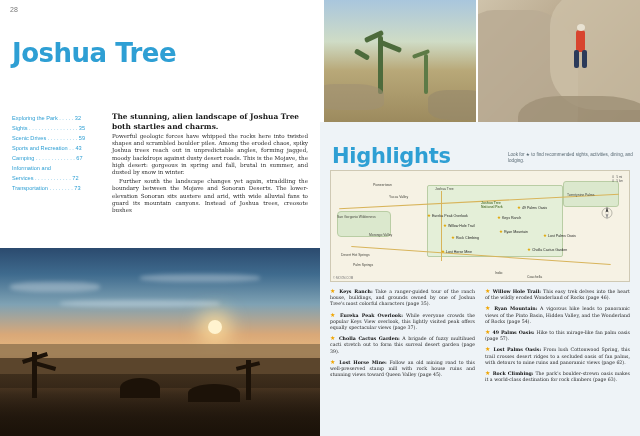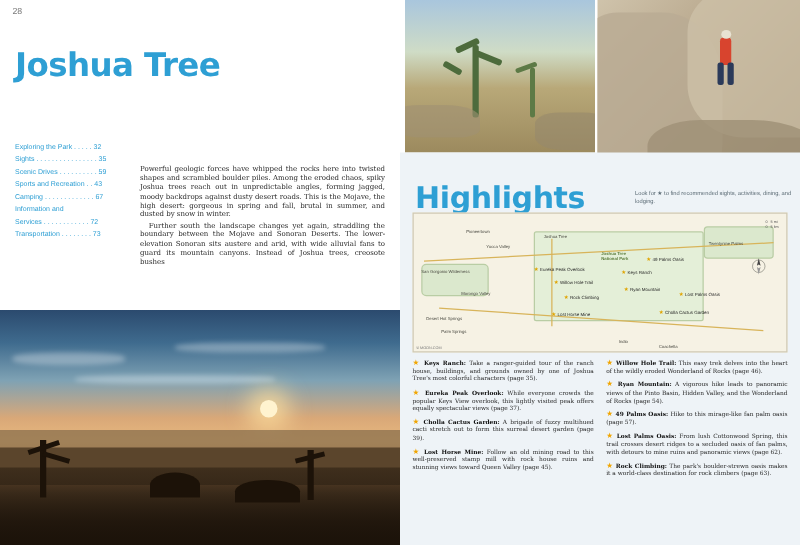--- a/index.html
+++ b/index.html
@@ -141,21 +141,21 @@
 
   .highlights-band {
     position: absolute; left: 320px; top: 122px;
     width: 320px; height: 314px;
     background: #eef3f7;
   }
   .highlights-title {
     position: absolute; left: 332px; top: 144px;
     font-family: "DejaVu Sans", sans-serif;
     font-weight: bold;
-    font-size: 24px;
+    font-size: 21px;
     color: #2e9fd4;
     letter-spacing: -0.3px;
   }
   .lookfor {
     position: absolute; left: 508px; top: 152px;
     width: 126px;
     font-size: 4.6px;
     line-height: 6px;
     color: #5a6a74;
   }
@@ -254,20 +254,21 @@
       <div class="row">Exploring the Park . . . . . 32</div>
       <div class="row">Sights . . . . . . . . . . . . . . . . 35</div>
       <div class="row">Scenic Drives . . . . . . . . . . 59</div>
       <div class="row">Sports and Recreation . . 43</div>
       <div class="row">Camping . . . . . . . . . . . . . 67</div>
       <div class="row">Information and</div>
       <div class="row">   Services . . . . . . . . . . . . 72</div>
       <div class="row">Transportation . . . . . . . . 73</div>
     </div>
 
+    <div class="lead">The stunning, alien landscape of Joshua Tree both startles and charms.</div>
 
     <div class="body-copy">
       <p>Powerful geologic forces have whipped the rocks here into twisted shapes and scrambled boulder piles. Among the eroded chaos, spiky Joshua trees reach out in unpredictable angles, forming jagged, moody backdrops against dusty desert roads. This is the Mojave, the high desert: gorgeous in spring and fall, brutal in summer, and dusted by snow in winter.</p>
       <p class="indent">Further south the landscape changes yet again, straddling the boundary between the Mojave and Sonoran Deserts. The lower-elevation Sonoran sits austere and arid, with wide alluvial fans to guard its mountain canyons. Instead of Joshua trees, creosote bushes</p>
     </div>
 
     <div class="desert-photo">
       <div class="sun"></div>
       <div class="cloud" style="left:10px; top:34px; width:90px; height:10px;"></div>
       <div class="cloud" style="left:140px; top:26px; width:120px; height:8px;"></div>

